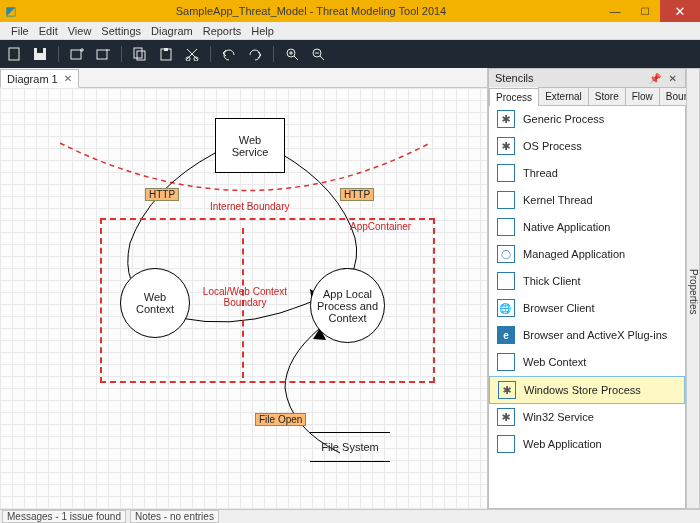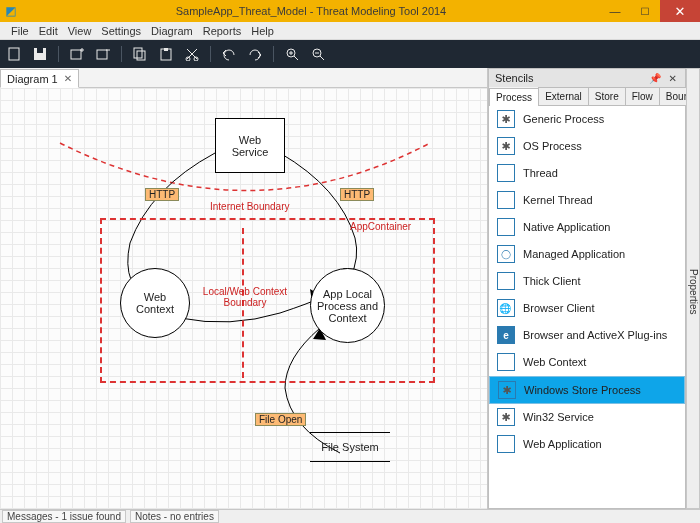--- a/index.html
+++ b/index.html
@@ -53,21 +53,21 @@
   
   .rightcol { width:212px; display:flex; }
   .stencilpanel { width:198px; display:flex; flex-direction:column; border:1px solid #bfbfbf; background:#fff;}
   .panelhdr { background:#e4e4e4; height:18px; display:flex; align-items:center; padding:0 6px; justify-content:space-between; font-size:11px;}
   .panelhdr .pins { color:#444; font-size:10px; letter-spacing:2px;}
   .tabs { display:flex; border-bottom:1px solid #bcbcbc; background:#f3f3f3; font-size:10px;}
   .tabs .tab { padding:3px 6px; border:1px solid #bcbcbc; border-bottom:none; margin-right:-1px; background:#efefef;}
   .tabs .tab.active { background:#fff; position:relative; top:1px;}
   .stencils { flex:1; overflow-y:auto; }
   .stencil { display:flex; align-items:center; gap:8px; padding:4px 8px; border-bottom:1px solid #fff;}
-  .stencil.selected { background:#0ea5e9; border:1px solid #7cc0e4;}
+  .stencil.selected { background:#fef9c3; border:1px solid #7cc0e4;}
   .stencil .ico { width:18px; height:18px; border:1.5px solid #2a7ab0; display:flex; align-items:center; justify-content:center; font-size:10px; color:#2a7ab0; flex:0 0 18px;}
   .stencil .ico.gear::after { content:"✱"; color:#555; font-size:11px;}
   .stencil .ico.circ::after { content:"◯"; font-size:9px;}
   .stencil .ico.globe::after { content:"🌐"; font-size:10px;}
   .stencil .ico.e::after { content:"e"; font-weight:bold; color:#fff; }
   .stencil .ico.e { background:#2a7ab0; border-color:#2a7ab0;}
   .proptab { width:14px; background:#eee; border:1px solid #c7c7c7; writing-mode:vertical-rl; text-orientation:mixed; font-size:10px; text-align:center; padding-top:6px; color:#333;}
 
   
   .statusbar { height:14px; background:#efefef; border-top:1px solid #c7c7c7; display:flex; align-items:center; padding:0 2px; gap:4px; font-size:10px; color:#444;}

